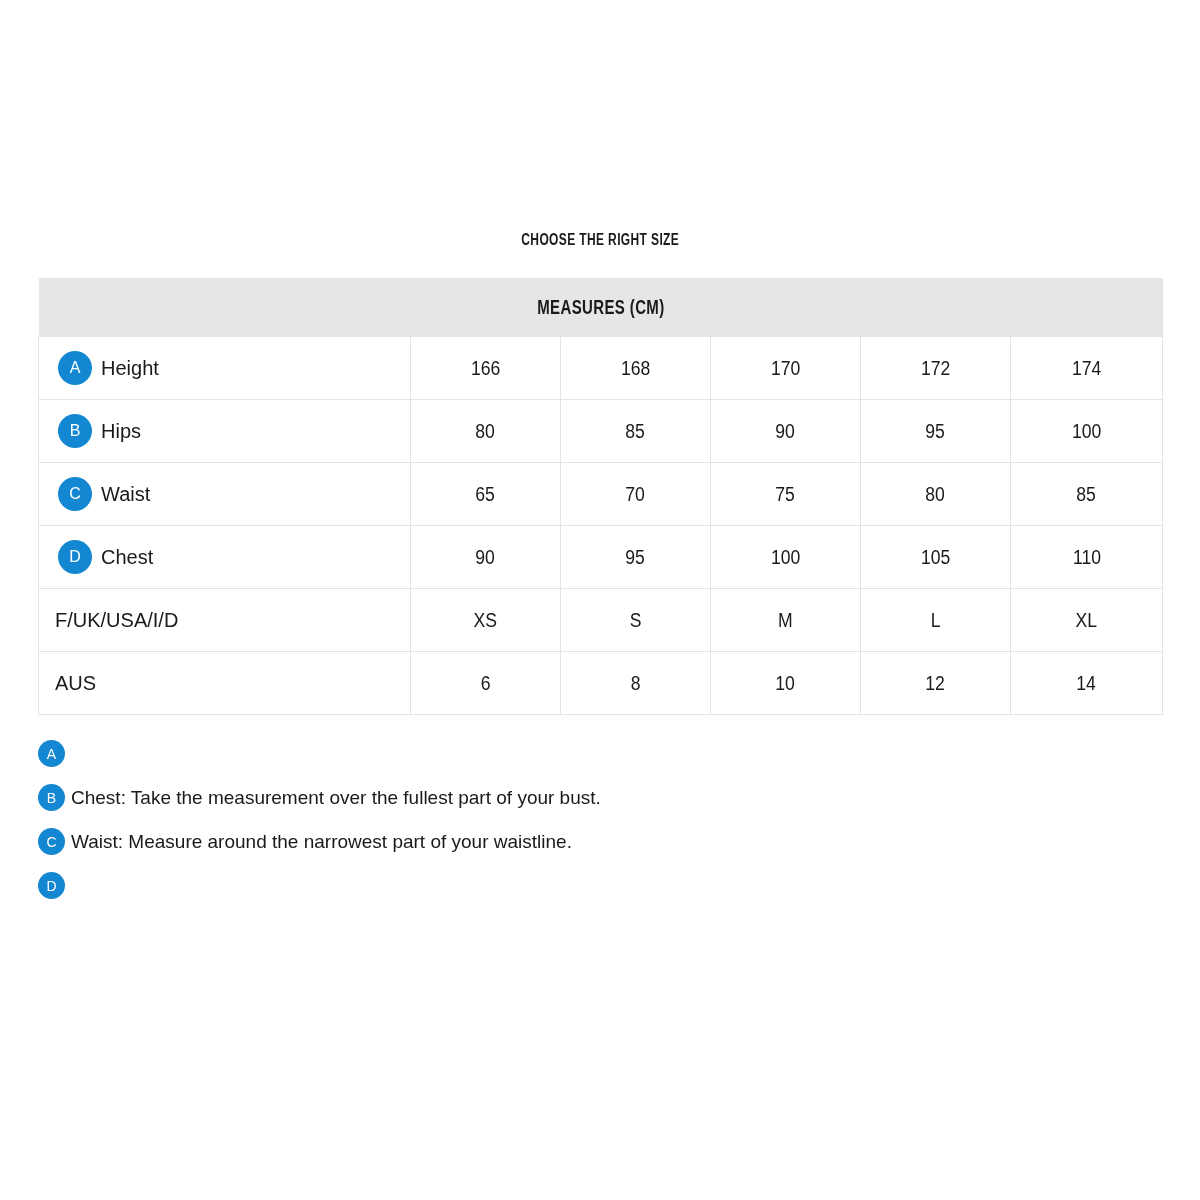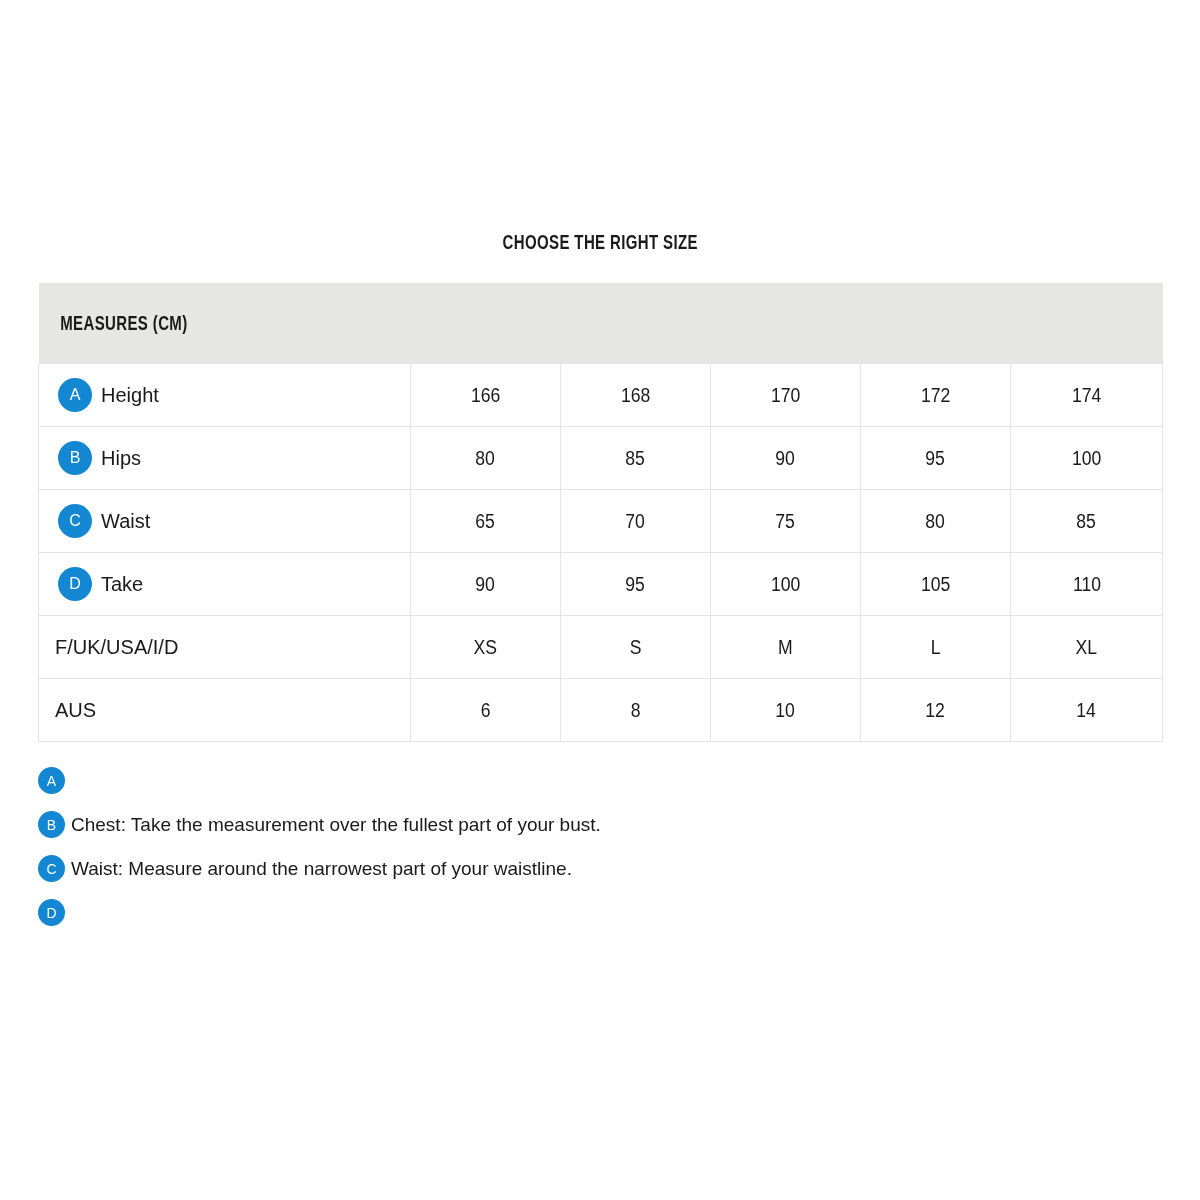--- a/index.html
+++ b/index.html
@@ -7,42 +7,43 @@
     width: 1200px; height: 1200px;
     background: #ffffff;
     font-family: "Liberation Sans", sans-serif;
     color: #1a1a1a;
     overflow: hidden;
   }
   .page { width: 1124px; margin: 0 auto; padding-top: 231px; }
 
   .title {
     text-align: center;
-    font-size: 20px;
+    font-size: 16px;
     font-weight: 700;
     letter-spacing: 0.5px;
     margin-bottom: 29px;
     color: #1a1a1a;
   }
   .condense { display: inline-block; transform: scaleX(0.75); }
   .condense-sm { display: inline-block; transform: scaleX(0.88); }
 
   table.size-chart {
     width: 1124px;
     border-collapse: collapse;
     table-layout: fixed;
   }
   table.size-chart td {
     border: 1px solid #e4e4e4;
     font-size: 20px;
     vertical-align: middle;
   }
   tr.section-header td {
     background: #e6e6e4;
-    height: 80px;
+    height: 58px;
+    text-align: center;
     font-weight: 700;
     font-size: 20px;
     letter-spacing: 0.5px;
     border-left: none; border-right: none;
   }
   tr.data-row td { height: 63px; background: #ffffff; }
   td.label-cell { padding-left: 19px; }
   td.label-cell .cell-inner { display: flex; align-items: center; gap: 9px; }
   td.plain-label-cell { padding-left: 16px; }
   td.value-cell { text-align: center; margin-top: 33px; }
@@ -144,21 +145,21 @@
         <td class="value-cell"><span class="condense-sm">70</span></td>
         <td class="value-cell"><span class="condense-sm">75</span></td>
         <td class="value-cell"><span class="condense-sm">80</span></td>
         <td class="value-cell"><span class="condense-sm">85</span></td>
       </tr>
 
       <tr class="data-row">
         <td class="label-cell">
           <span class="cell-inner">
             <span class="letter-badge">D</span>
-            <span>Take</span>
+            <span>Chest</span>
           </span>
         </td>
         <td class="value-cell"><span class="condense-sm">90</span></td>
         <td class="value-cell"><span class="condense-sm">95</span></td>
         <td class="value-cell"><span class="condense-sm">100</span></td>
         <td class="value-cell"><span class="condense-sm">105</span></td>
         <td class="value-cell"><span class="condense-sm">110</span></td>
       </tr>
 
 

